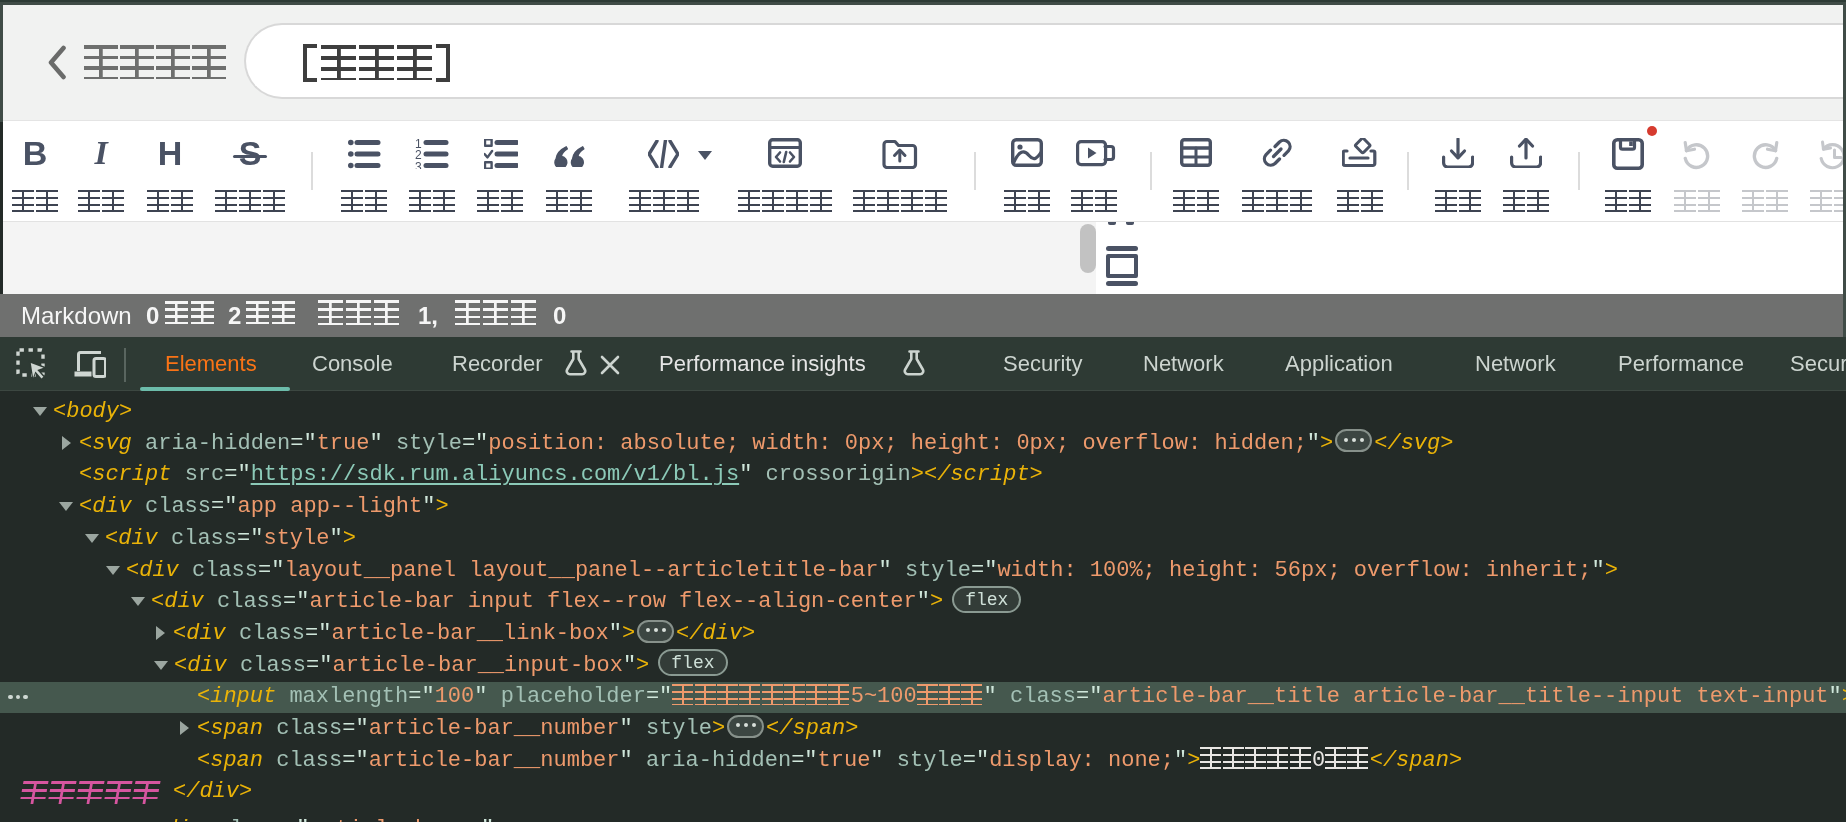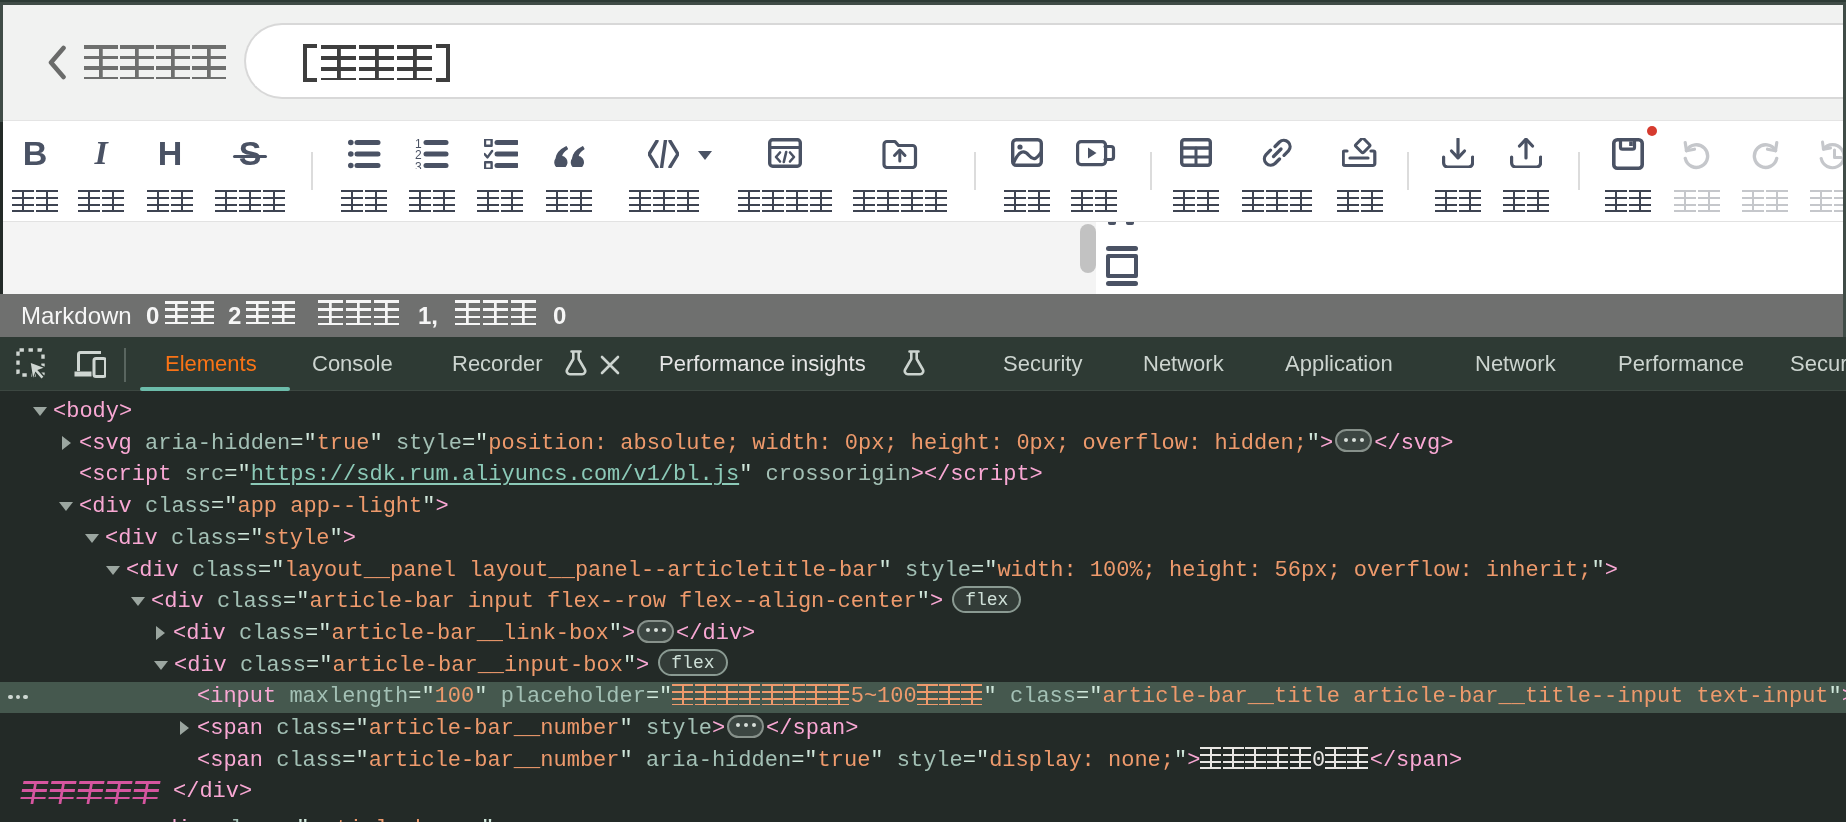--- a/index.html
+++ b/index.html
@@ -22,21 +22,21 @@
 #statusbar{left:0;top:294px;width:1846px;height:43px;background:#6f706f;color:#f7f7f7;}
 #tabbar{left:0;top:337px;width:1846px;height:54px;background:#2e3a34;border-bottom:1px solid #3c4741;box-sizing:border-box;}
 #content{left:0;top:392px;width:1846px;height:430px;background:#232a27;}
 
 #pill{left:244px;top:23px;width:1602px;height:76px;background:#fff;border:2px solid #d8d8d8;border-right:none;border-radius:39px 0 0 39px;box-sizing:border-box;}
 .tlabel{position:absolute;top:190px;color:#3e4452;font-size:22px;white-space:nowrap;}
 .tsep{position:absolute;top:152px;width:2px;height:38px;background:#dcdcdc;}
 
 .tab{position:absolute;top:0;line-height:54px;font-size:22px;color:#ccd4cf;white-space:nowrap;}
 .domline{position:absolute;font-family:"Liberation Mono",monospace;font-size:22px;line-height:32px;white-space:pre;color:#a3c0b5;}
-.tg{color:#f9a8d4;}
+.tg{color:#eab308;font-style:italic;}
 .an{color:#a3c0b5;}
 .q{color:#cfe6da;}
 .av{color:#ee9a6c;}
 .lk{color:#8ccab8;text-decoration:underline;text-underline-offset:3px;}
 .tri{position:absolute;width:0;height:0;}
 .trid{border-left:7px solid transparent;border-right:7px solid transparent;border-top:9px solid #9ba6a0;}
 .trir{border-top:7px solid transparent;border-bottom:7px solid transparent;border-left:9px solid #9ba6a0;}
 .pill3{display:inline-block;width:37px;height:23px;border-radius:12px;background:#3c4642;border:2px solid #87918b;box-sizing:border-box;vertical-align:middle;margin:0 2px;position:relative;top:-2px;text-align:center;line-height:17px;}
 .pill3 b{display:inline-block;width:4px;height:4px;border-radius:50%;background:#d8dfda;margin:0 2px;vertical-align:middle;}
 .fxb{display:inline-block;height:27px;line-height:25px;padding:0 11px;border:2px solid #8a9a92;border-radius:14px;color:#cfe0d8;font-size:18px;background:#333c38;box-sizing:border-box;vertical-align:middle;margin-left:9px;position:relative;top:-2px;font-family:"Liberation Mono",monospace;}

